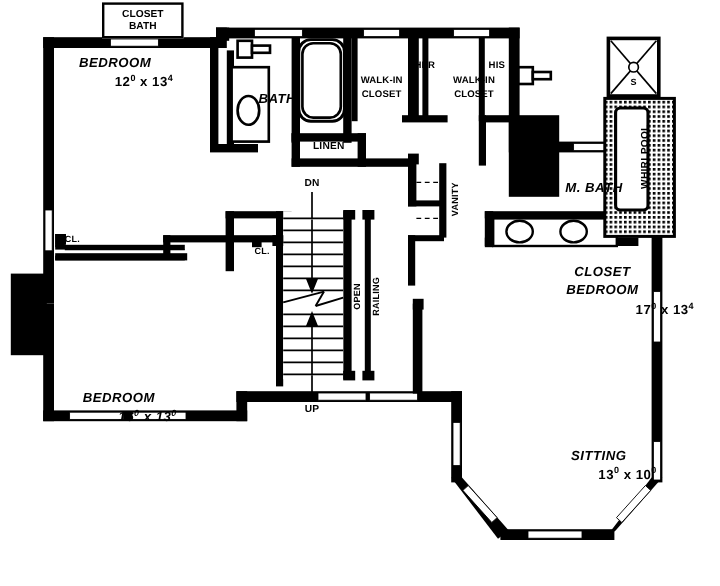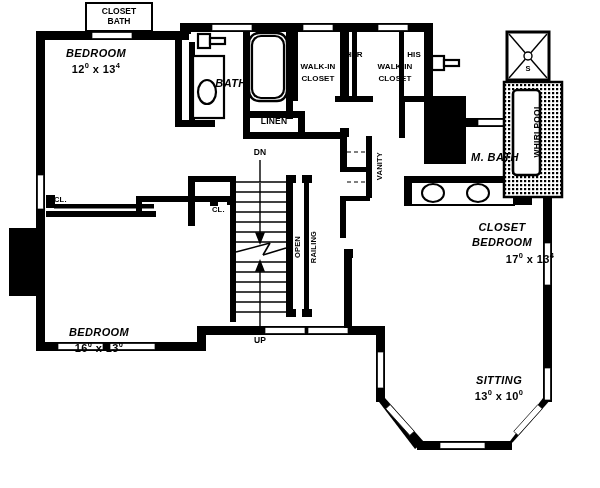--- a/index.html
+++ b/index.html
@@ -30,21 +30,21 @@
     position: absolute;
     color: #000000;
     font-family: "Liberation Sans", sans-serif;
     font-weight: bold;
     letter-spacing: 0.4px;
     white-space: nowrap;
     line-height: 1.08;
     text-align: center;
   }
   .room-name { font-size: 11px; font-style: italic; }
-  .room-dim  { font-size: 11px; }
+  .room-dim  { font-size: 11px; margin-left: 24px; }
   .tiny { font-size: 7.5px; letter-spacing: 0.2px; }
   .small { font-size: 8.5px; letter-spacing: 0.2px; }
   .closet-lbl { font-size: 8px; line-height: 1.25; letter-spacing: 0.1px; }
   .vert {
     transform-origin: center center;
     transform: rotate(-90deg);
   }
   .ctr { transform: translateX(-50%); }
   sup.ft {
     font-size: 7.5px;
@@ -316,21 +316,21 @@
   </div>
 
   <div class="lbl room-name ctr" style="left:96px; top:48px;">BEDROOM</div>
   <div class="lbl room-dim ctr" style="left:96px; top:64px;">
     <span>12</span><sup class="ft">0</sup>
     <span>x</span>
     <span>13</span><sup class="ft">4</sup>
   </div>
 
   <div class="lbl room-name ctr" style="left:99px; top:327px;">BEDROOM</div>
-  <div class="lbl room-dim ctr" style="left:99px; top:343px;">
+  <div class="lbl room-dim ctr" style="left:99px; top:343px;font-style:italic;">
     <span>16</span><sup class="ft">0</sup>
     <span>x</span>
     <span>13</span><sup class="ft">0</sup>
   </div>
 
   <div class="lbl room-name ctr" style="left:502px; top:222px;">CLOSET</div>
   <div class="lbl room-name ctr" style="left:502px; top:237px;">BEDROOM</div>
   <div class="lbl room-dim ctr" style="left:530px; top:254px;">
     <span>17</span><sup class="ft">0</sup>
     <span>x</span>

